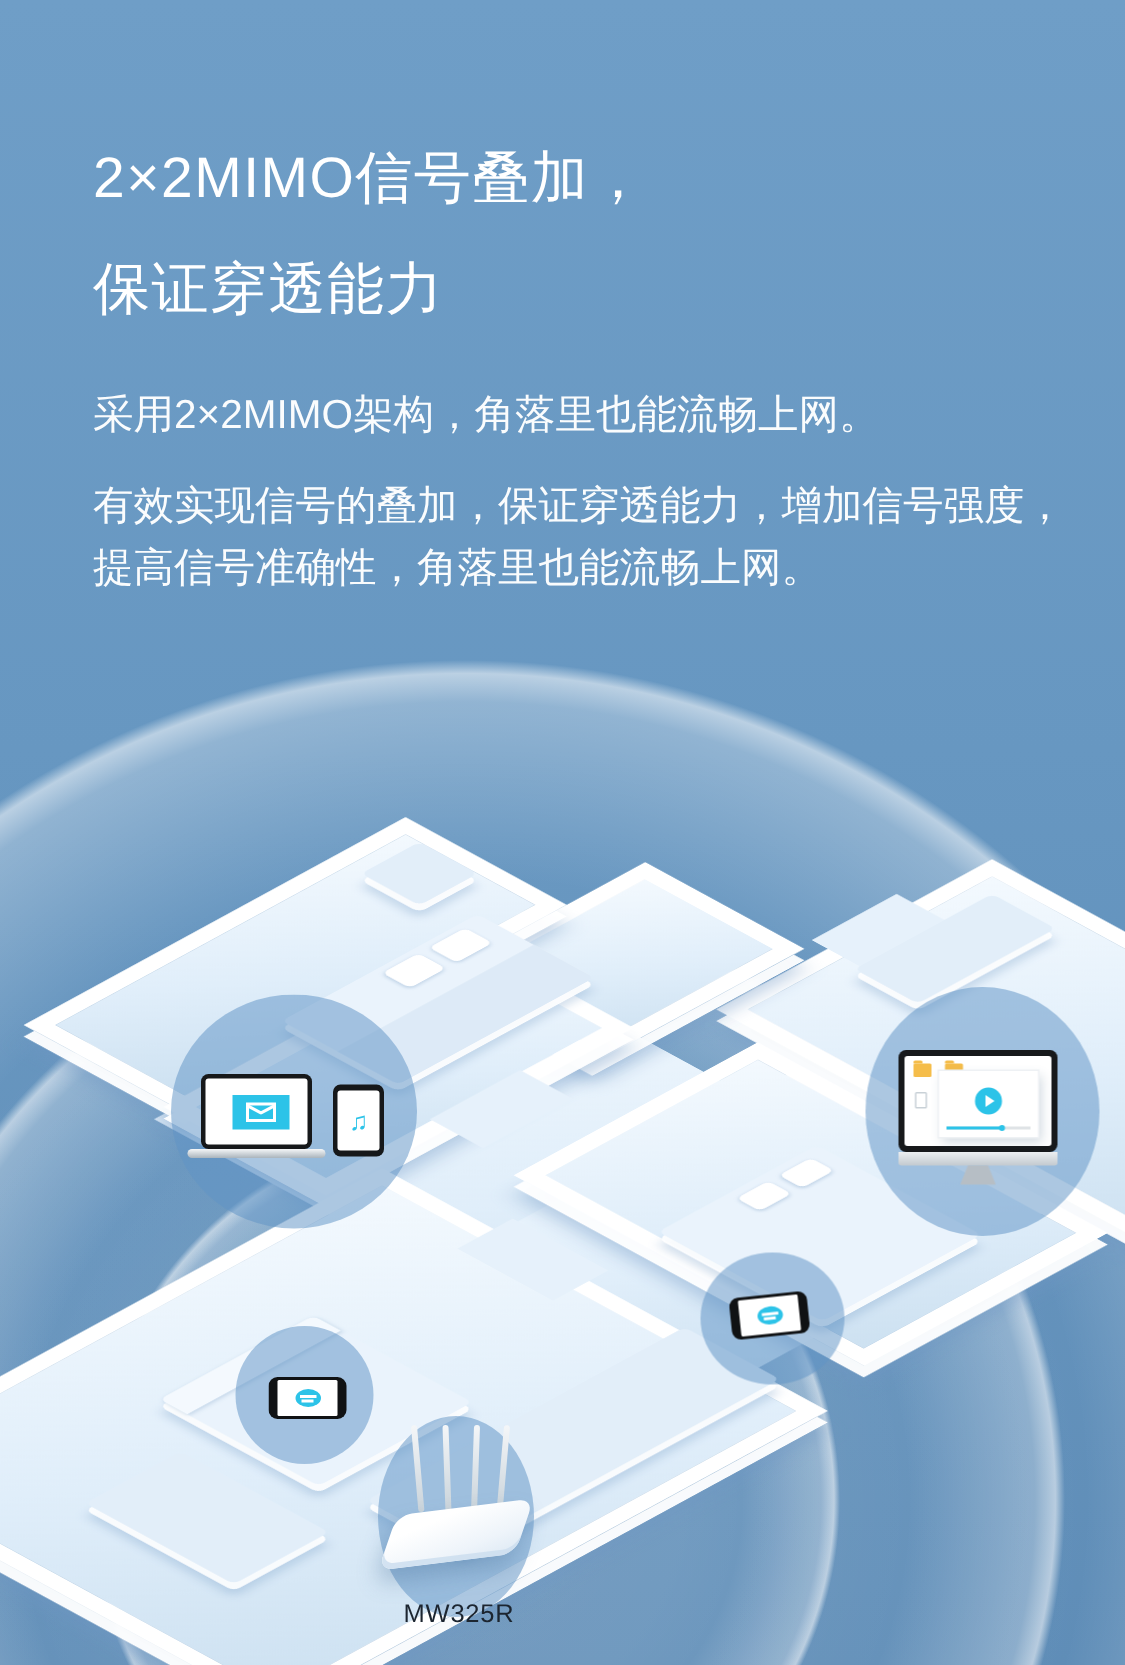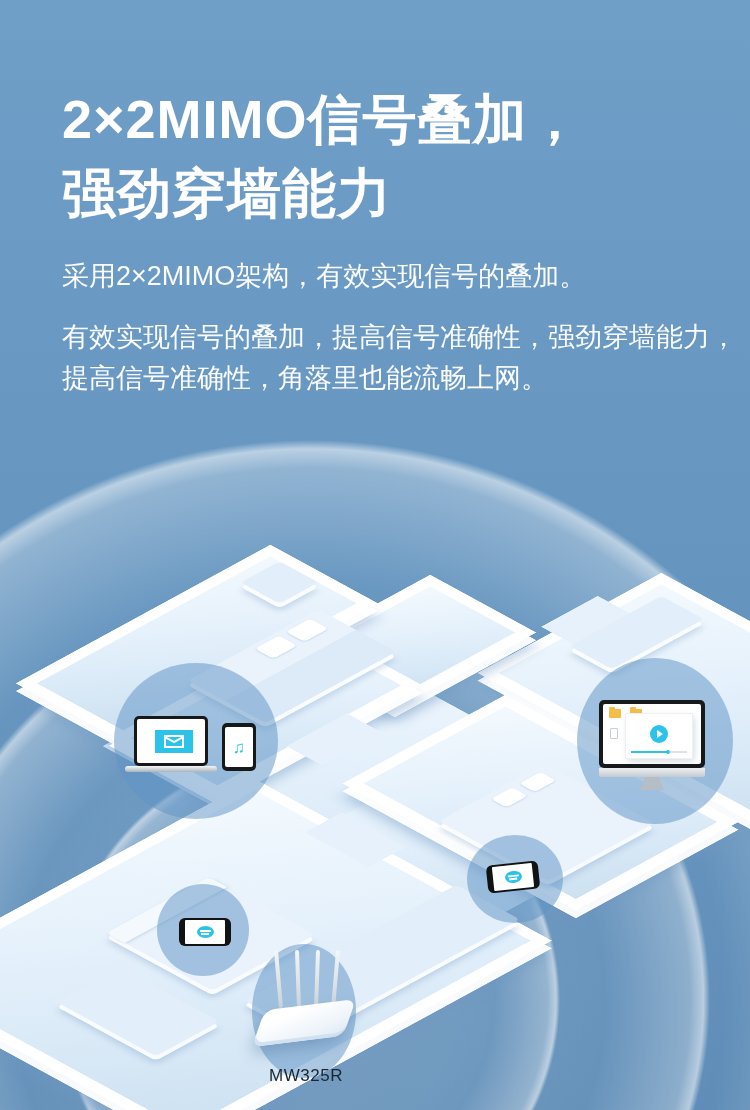--- a/index.html
+++ b/index.html
@@ -45,21 +45,21 @@
     position:absolute; background:#eaf3fc; border-radius:6px;
     box-shadow:6px 6px 0 rgba(255,255,255,0.9), 11px 11px 9px rgba(120,160,200,0.32);
   }
   .furn.flat{ background:#e2eef9; }
   .pillow{ position:absolute; width:26px; height:34px; background:#fff; border-radius:5px; box-shadow:1px 1px 3px rgba(130,165,200,.4); }
   .duvet{ position:absolute; right:0; top:0; width:52%; height:100%; background:#ddeaf7; border-radius:0 5px 5px 0; }
   .couch-back{ position:absolute; left:0; top:0; width:26px; height:100%; background:#f4f9fe; border-radius:6px 0 0 6px; box-shadow:2px 0 4px rgba(130,165,200,.35); }
 
   
   .hero{ position:absolute; left:62px; top:82px; z-index:6; }
-  .hero h1{ font-size:54px; line-height:74px; font-weight:700; color:var(--text); letter-spacing:1px; }
+  .hero h1{ font-size:38px; line-height:74px; font-weight:400; color:var(--text); letter-spacing:1px; }
   .para{ position:absolute; left:62px; z-index:6; font-size:27px; line-height:41px; color:rgba(255,255,255,0.97); }
   .para.p1{ top:256px; }
   .para.p2{ top:317px; }
 
   
   .spot{ position:absolute; border-radius:50%; background:var(--spot); opacity:0.52; z-index:3; }
   .spot.laptop { left:114px; top:663px; width:164px; height:156px; }
   .spot.monitor{ left:577px; top:658px; width:156px; height:166px; }
   .spot.ph1    { left:157px; top:884px; width:92px;  height:92px;  }
   .spot.ph2    { left:467px; top:835px; width:96px;  height:88px;  }
@@ -156,25 +156,25 @@
     <div class="furn" style="left:545px;top:780px;width:150px;height:145px;">
       <div class="couch-back"></div>
     </div>
     <div class="furn flat" style="left:730px;top:615px;width:90px;height:300px;"></div>
     <div class="furn flat" style="left:600px;top:960px;width:140px;height:90px;"></div>
     <div class="furn flat" style="left:500px;top:95px;width:60px;height:130px;"></div>
   </div>
 
   <div class="hero">
     <h1>2×2MIMO信号叠加，</h1>
-    <h1>强劲穿墙能力</h1>
-  </div>
-  <p class="para p1">采用2×2MIMO架构，有效实现信号的叠加。</p>
+    <h1>保证穿透能力</h1>
+  </div>
+  <p class="para p1">采用2×2MIMO架构，角落里也能流畅上网。</p>
   <p class="para p2">
-    <span>有效实现信号的叠加，提高信号准确性，强劲穿墙能力，</span><br>
+    <span>有效实现信号的叠加，保证穿透能力，增加信号强度，</span><br>
     <span>提高信号准确性，角落里也能流畅上网。</span>
   </p>
 
   <div class="spot laptop"></div>
   <div class="spot monitor"></div>
   <div class="spot ph1"></div>
   <div class="spot ph2"></div>
   <div class="spot router"></div>
 
   <div class="dev laptop">

